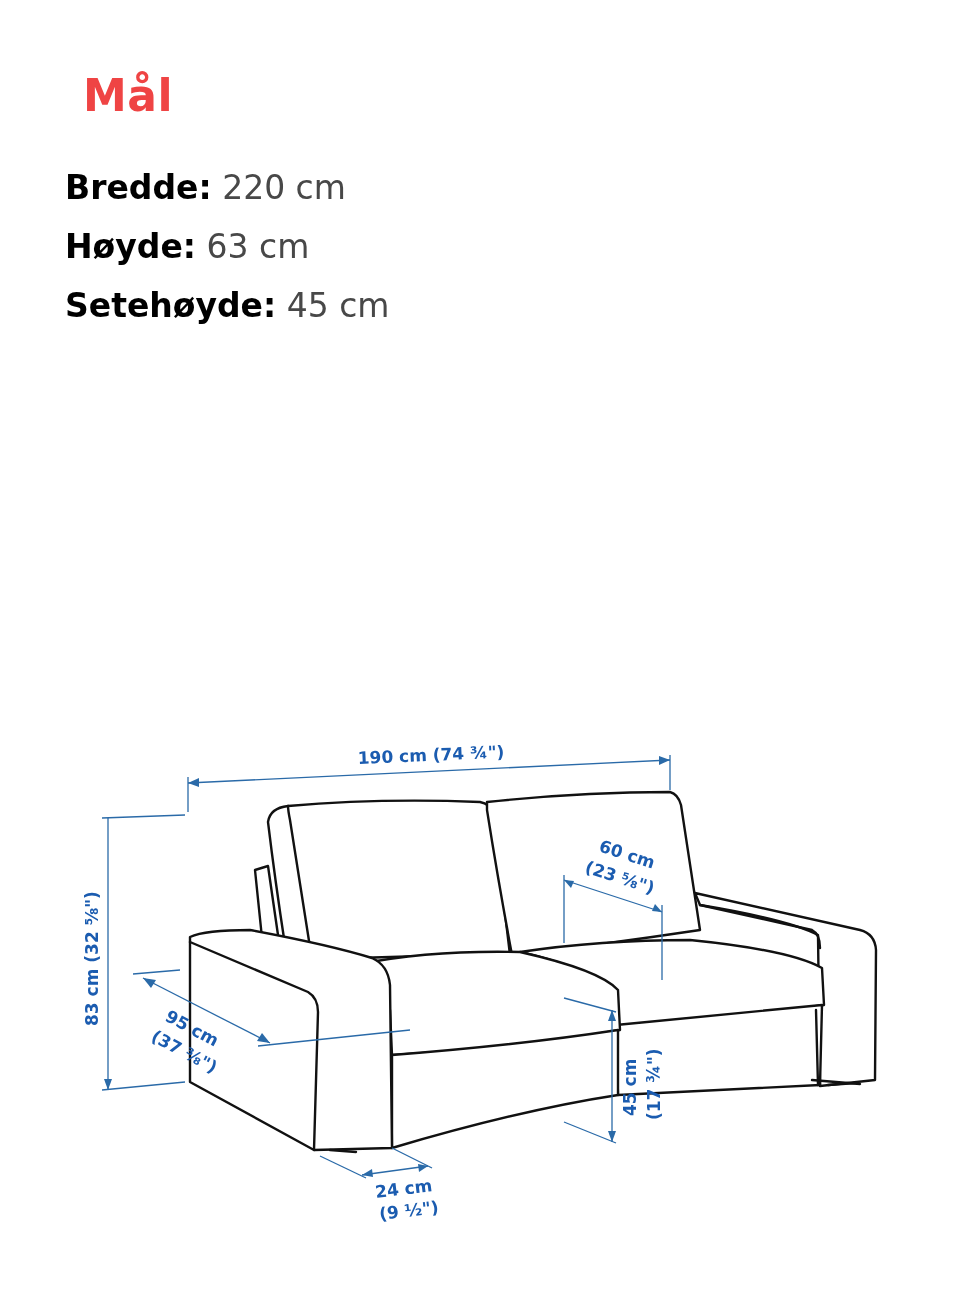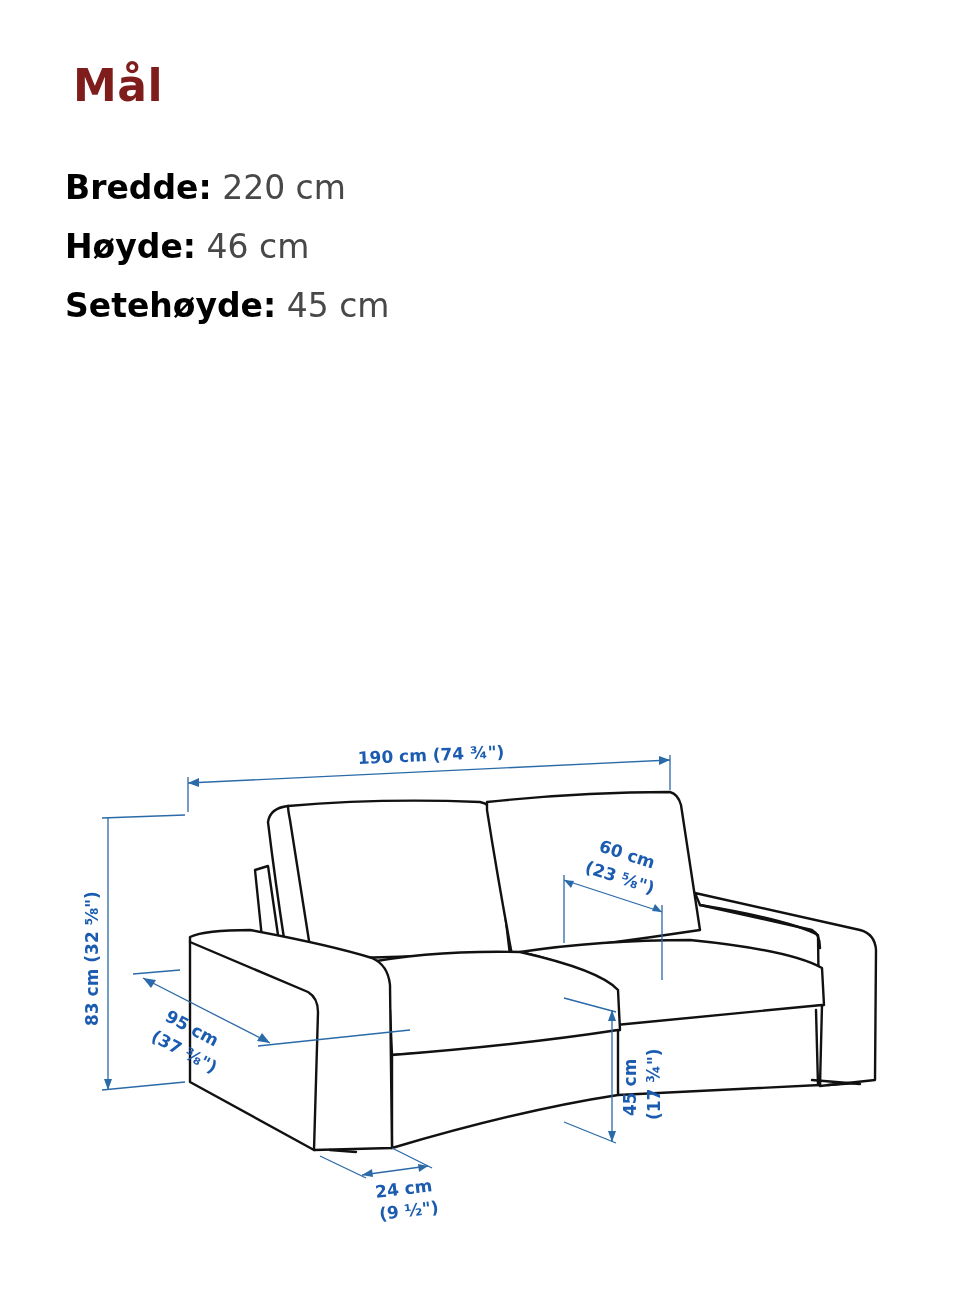--- a/index.html
+++ b/index.html
@@ -1,37 +1,37 @@
 <!DOCTYPE html>
 <html><head>
 <meta charset="utf-8">
 <style>
   html, body { margin: 0; padding: 0; background: #ffffff; }
   body { width: 960px; height: 1293px; position: relative; overflow: hidden; font-family: "DejaVu Sans", "Liberation Sans", sans-serif; }
-  .title { position: absolute; left: 65px; top: 50px; margin: 8px; font-size: 44px; font-weight: 700; color: #7f1d1d; letter-spacing: 0.5px; line-height: 56px; }
+  .title { position: absolute; left: 65px; top: 50px; margin: 18px; font-size: 44px; font-weight: 700; color: #ef4444; letter-spacing: 0.5px; line-height: 56px; }
   .specs { position: absolute; left: 65px; top: 158px; margin: 0; padding: 0; list-style: none; }
   .spec-row { font-size: 33px; line-height: 59px; color: #484848; white-space: nowrap; }
   .spec-label { font-weight: 700; color: #000000; }
   .spec-value { font-weight: 400; color: #484848; }
   .diagram { position: absolute; left: 0; top: 700px; width: 960px; height: 560px; }
   .diagram svg { width: 960px; height: 560px; display: block; }
   .dim-text { font-family: "DejaVu Sans", "Liberation Sans", sans-serif; font-weight: 700; fill: #1b5cb0; font-size: 17px; }
   .outline { fill: #ffffff; stroke: #111111; stroke-width: 2.4; stroke-linejoin: round; stroke-linecap: round; }
   .line { fill: none; stroke: #111111; stroke-width: 2.4; stroke-linecap: round; stroke-linejoin: round; }
   .dim { fill: none; stroke: #2a6aa8; stroke-width: 1.3; }
   .arrow { fill: #2a6aa8; }
 </style>
 </head>
 <body>
 
 <h1 class="title">Mål</h1>
 
 <ul class="specs">
   <li class="spec-row"><span class="spec-label">Bredde:</span> <span class="spec-value">220 cm</span></li>
-  <li class="spec-row"><span class="spec-label">Høyde:</span> <span class="spec-value">46 cm</span></li>
+  <li class="spec-row"><span class="spec-label">Høyde:</span> <span class="spec-value">63 cm</span></li>
   <li class="spec-row"><span class="spec-label">Setehøyde:</span> <span class="spec-value">45 cm</span></li>
 </ul>
 
 <div class="diagram">
   <svg viewBox="0 700 960 560" xmlns="http://www.w3.org/2000/svg">
 
     <g>
 
       <path class="outline" d="M255 870 L268 866 L278 935 L262 938 Z"></path>
 

